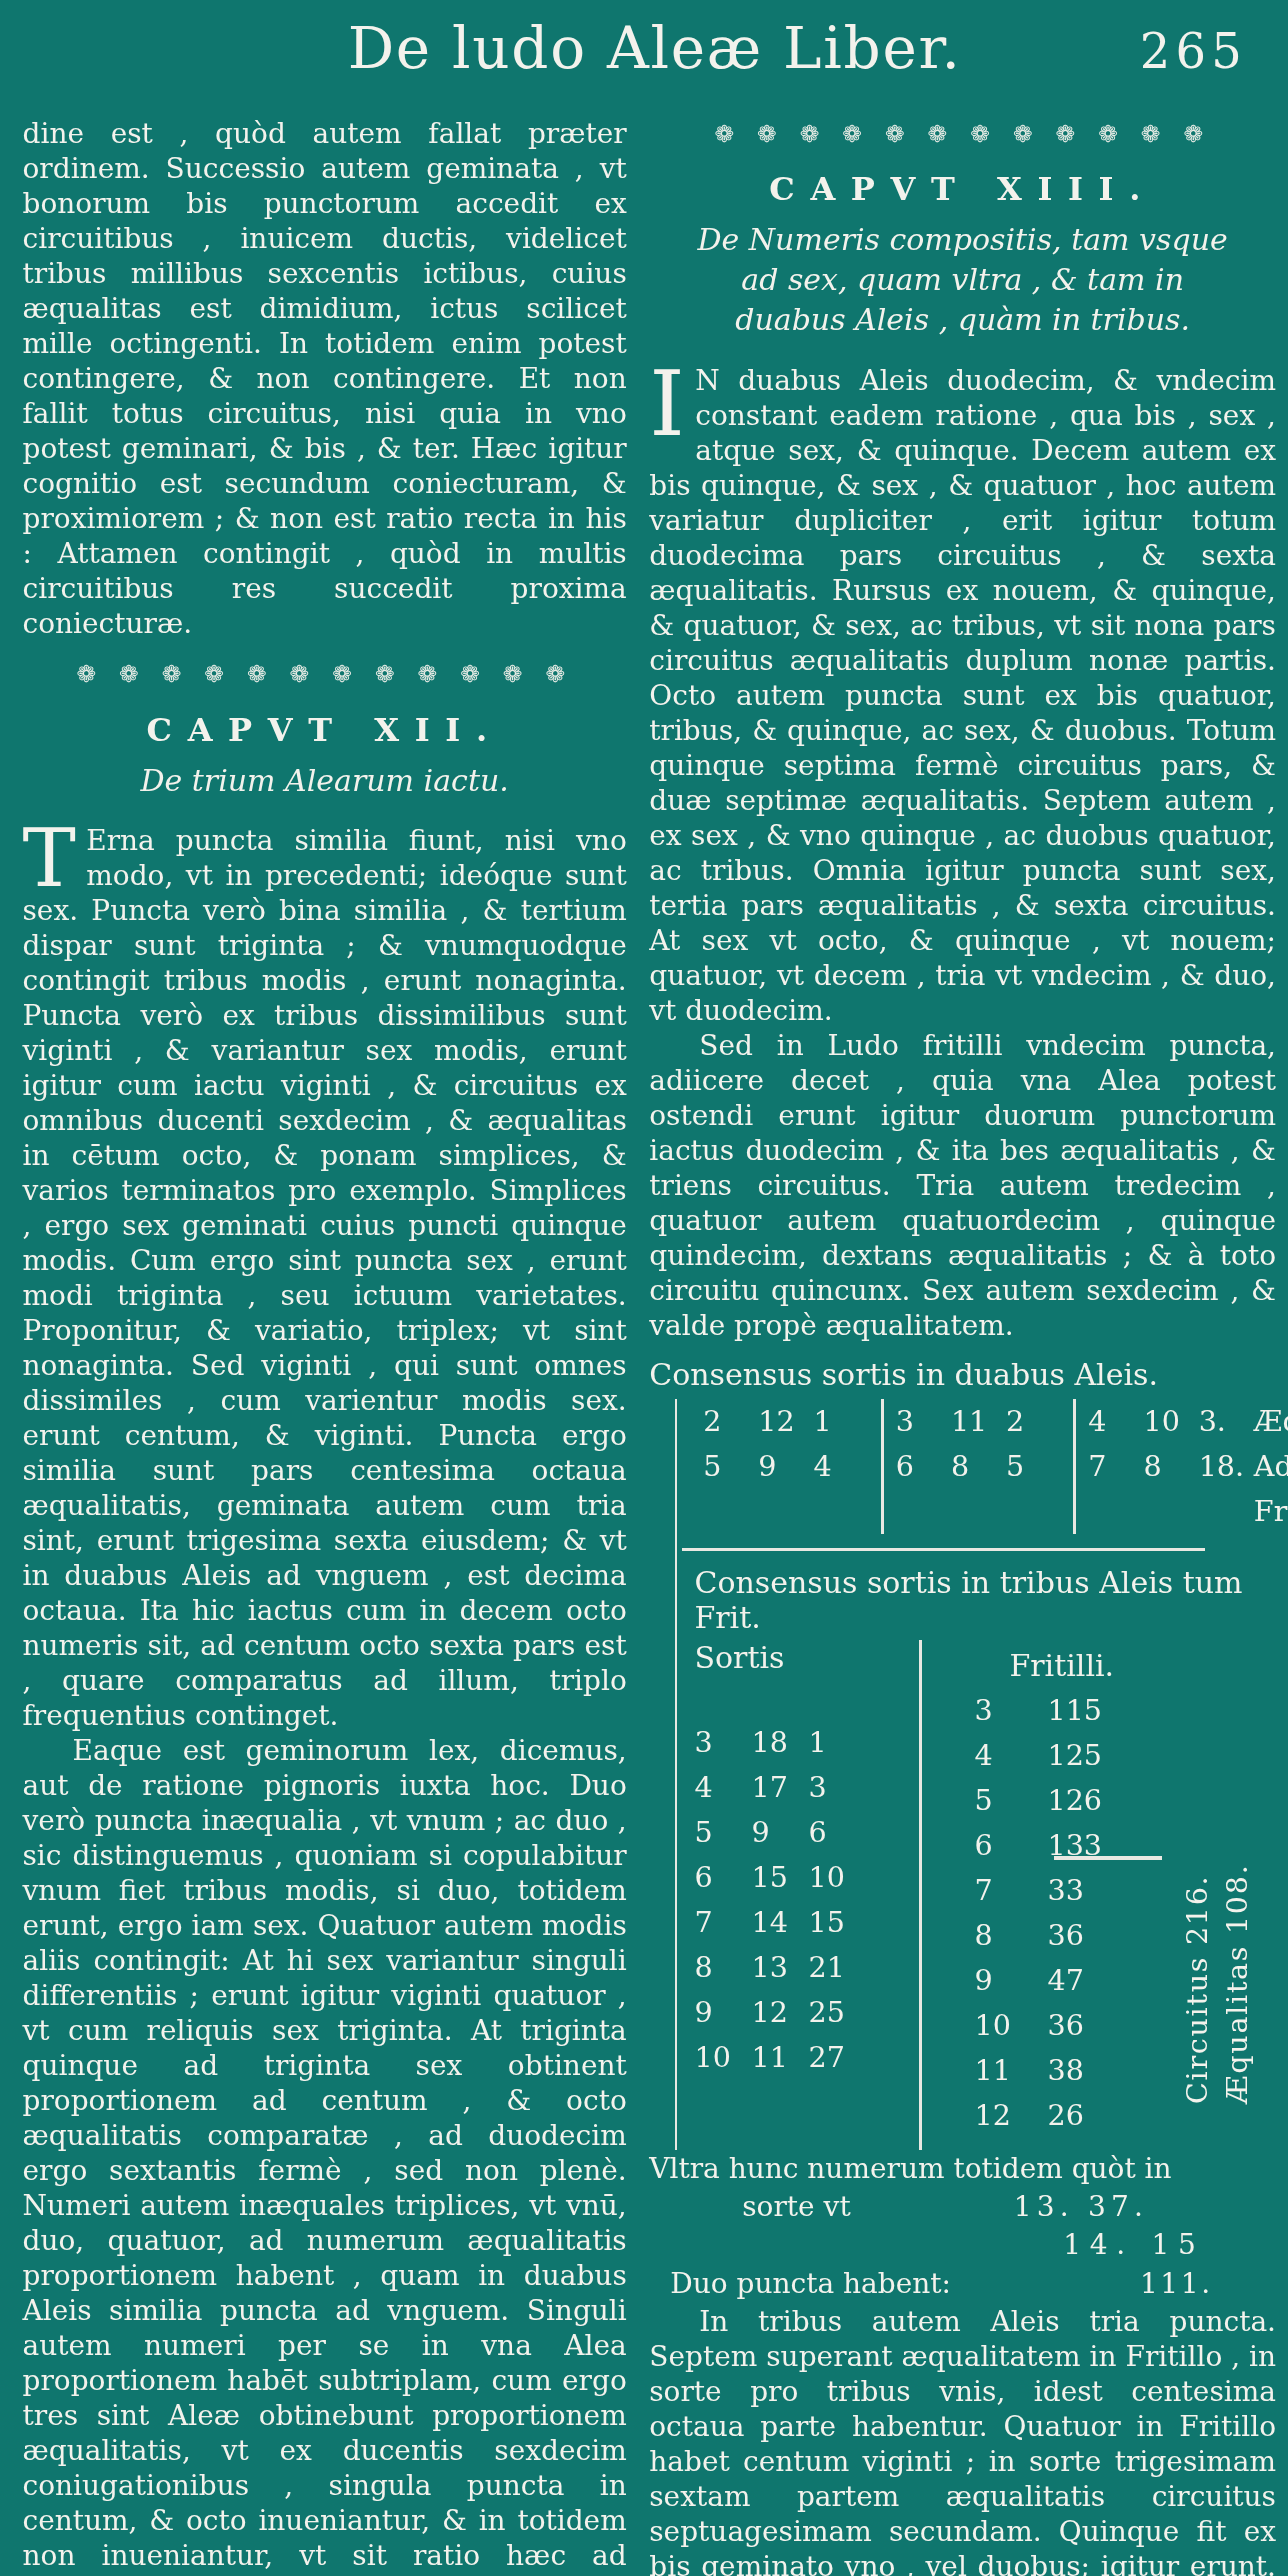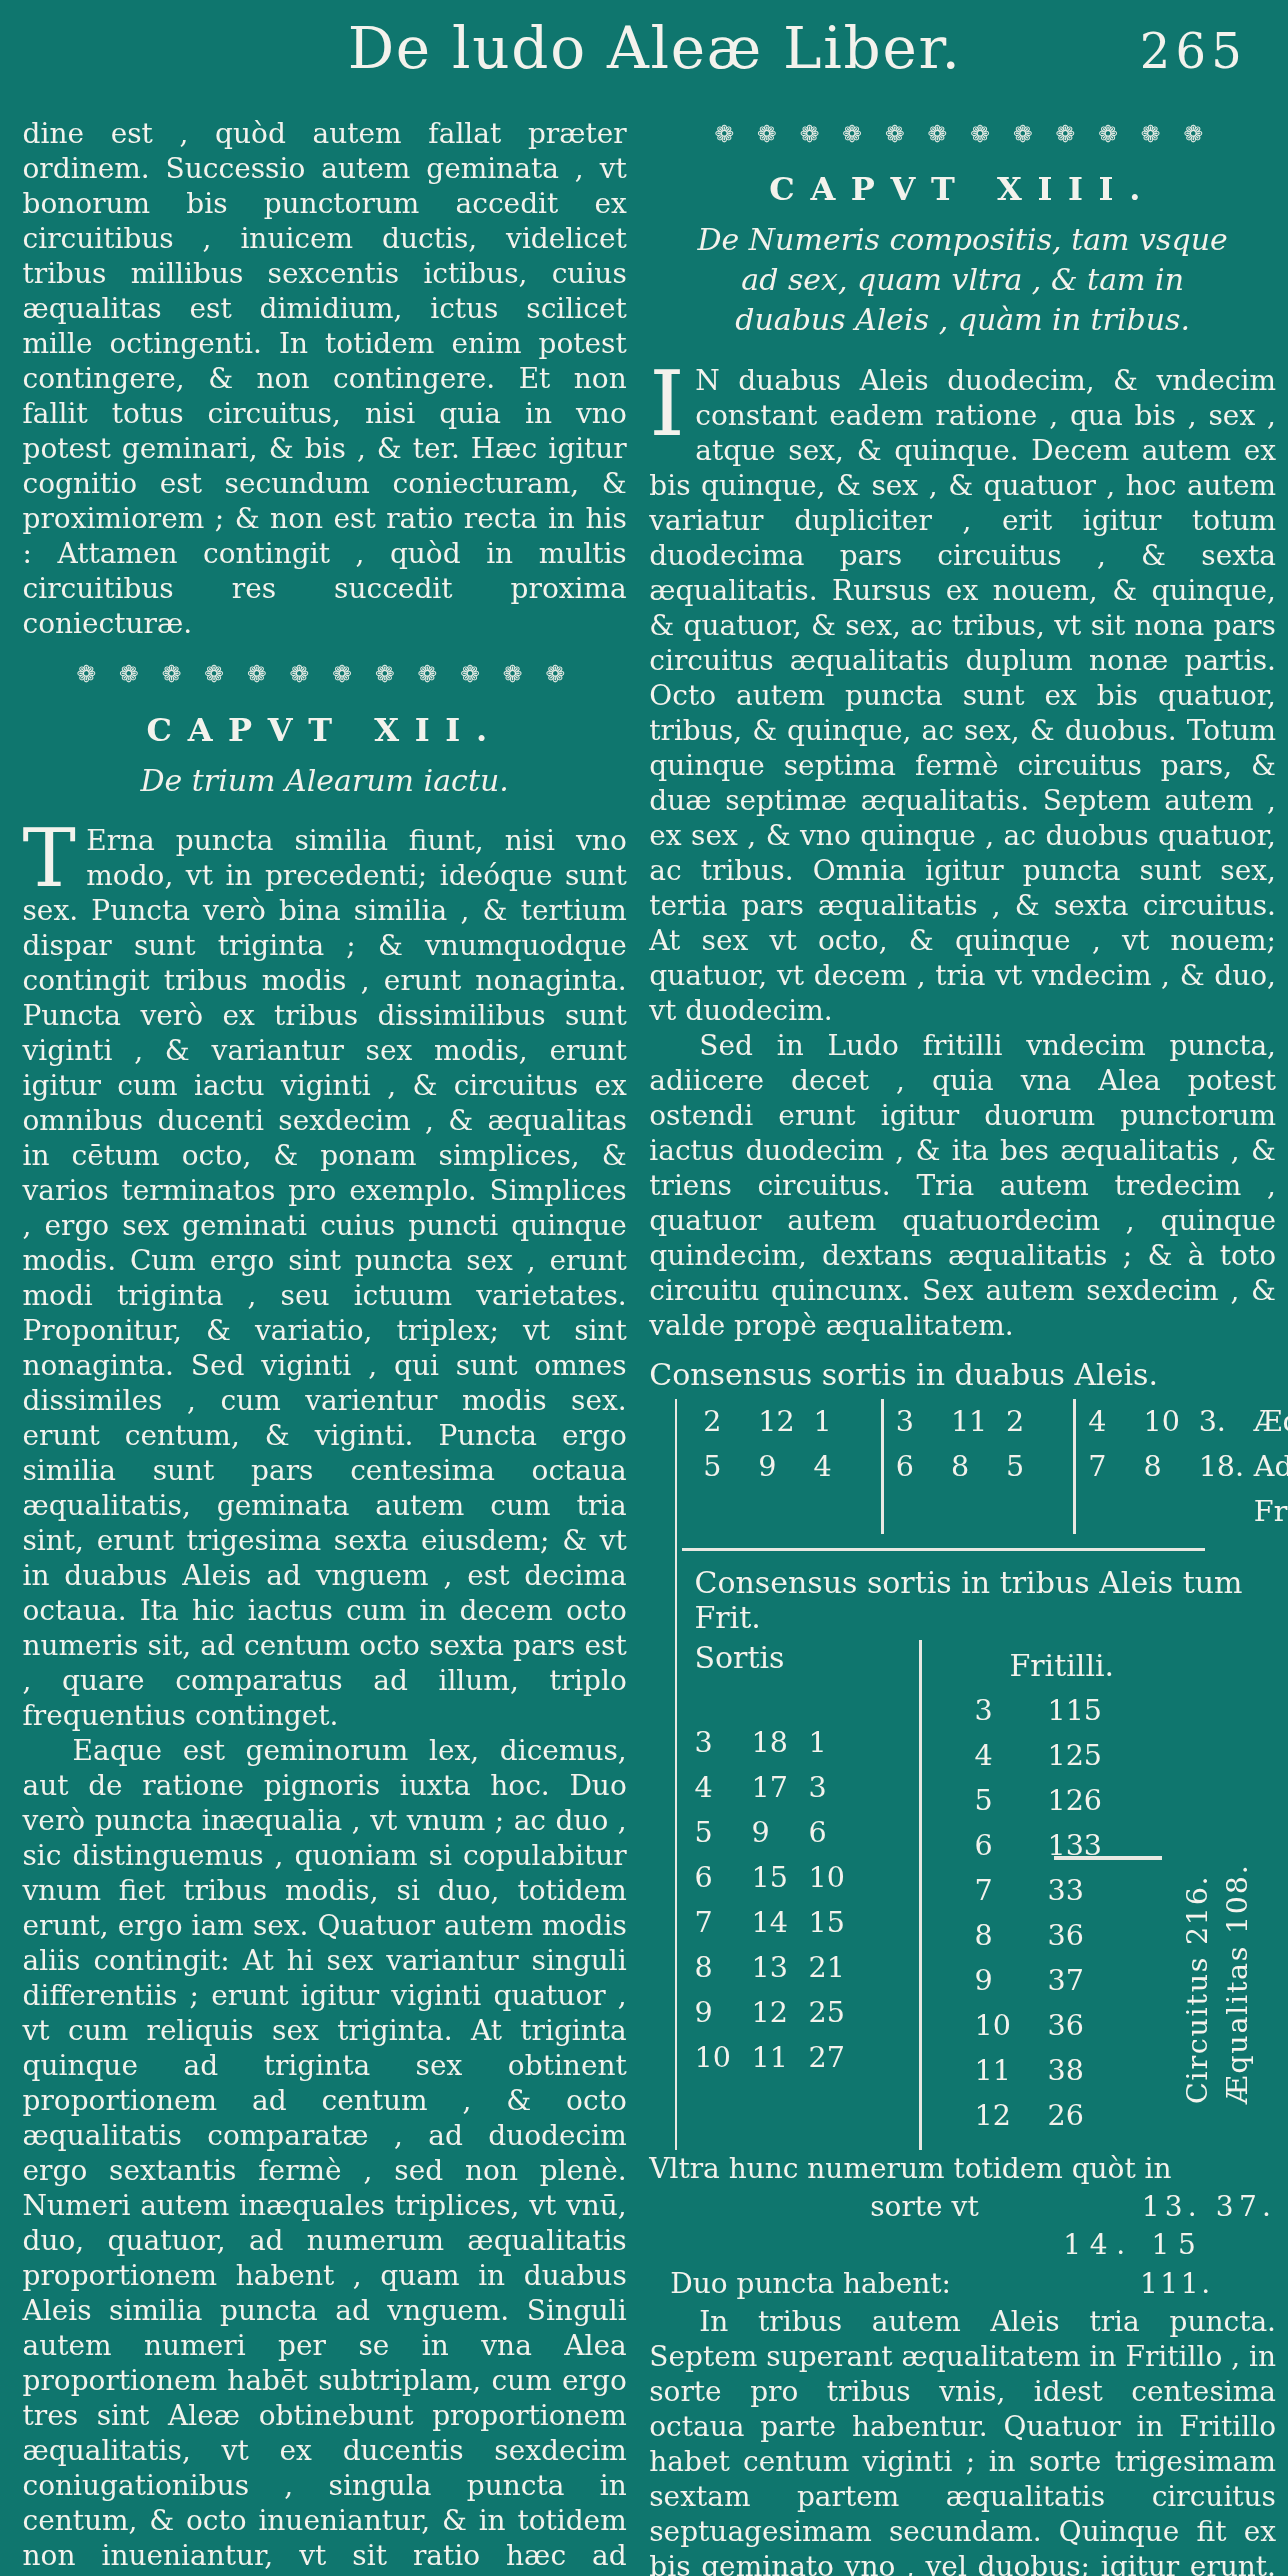--- a/index.html
+++ b/index.html
@@ -50,21 +50,21 @@
   .t2-frit .t2col-h{margin-left:35px;}
   .t2-frit .tcell{min-width:73px;}
   .dash{position:absolute;left:372px;top:216px;width:108px;height:3.5px;background:#e9e8e2;}
   .sidelabels{position:absolute;left:498px;top:14px;display:flex;gap:5.2px;height:450px;}
   .sidelabels .vlabel{
     writing-mode:vertical-rl;transform:rotate(180deg);
     font-size:28.6px;letter-spacing:1.7px;white-space:nowrap;
   }
   
   .ultra1{font-size:28px;line-height:38px;}
-  .ultra2{font-size:28px;line-height:38px;display:flex;justify-content:flex-end;}
+  .ultra2{font-size:28px;line-height:38px;display:flex;}
   .ultra2 .lab{margin-left:93px;}
   .ultra2 .val{margin-left:163px;letter-spacing:5.2px;}
   .ultra3{font-size:28px;line-height:38px;margin-left:414px;letter-spacing:8.7px;}
   .numline{font-size:28px;line-height:40px;display:flex;}
   .numline .val{margin-left:24px;letter-spacing:2.6px;}
   .numline.duo .lab{margin-left:21px;}
   .numline.duo .val{margin-left:189px;}
 </style>
 </head>
 <body>
@@ -220,21 +220,21 @@
                   <div class="trow">
                     <span class="tcell">7</span>
                     <span class="tcell">33</span>
                   </div>
                   <div class="trow">
                     <span class="tcell">8</span>
                     <span class="tcell">36</span>
                   </div>
                   <div class="trow">
                     <span class="tcell">9</span>
-                    <span class="tcell">37</span>
+                    <span class="tcell">47</span>
                   </div>
                   <div class="trow">
                     <span class="tcell">10</span>
                     <span class="tcell">36</span>
                   </div>
                   <div class="trow">
                     <span class="tcell">11</span>
                     <span class="tcell">38</span>
                   </div>
                   <div class="trow">

